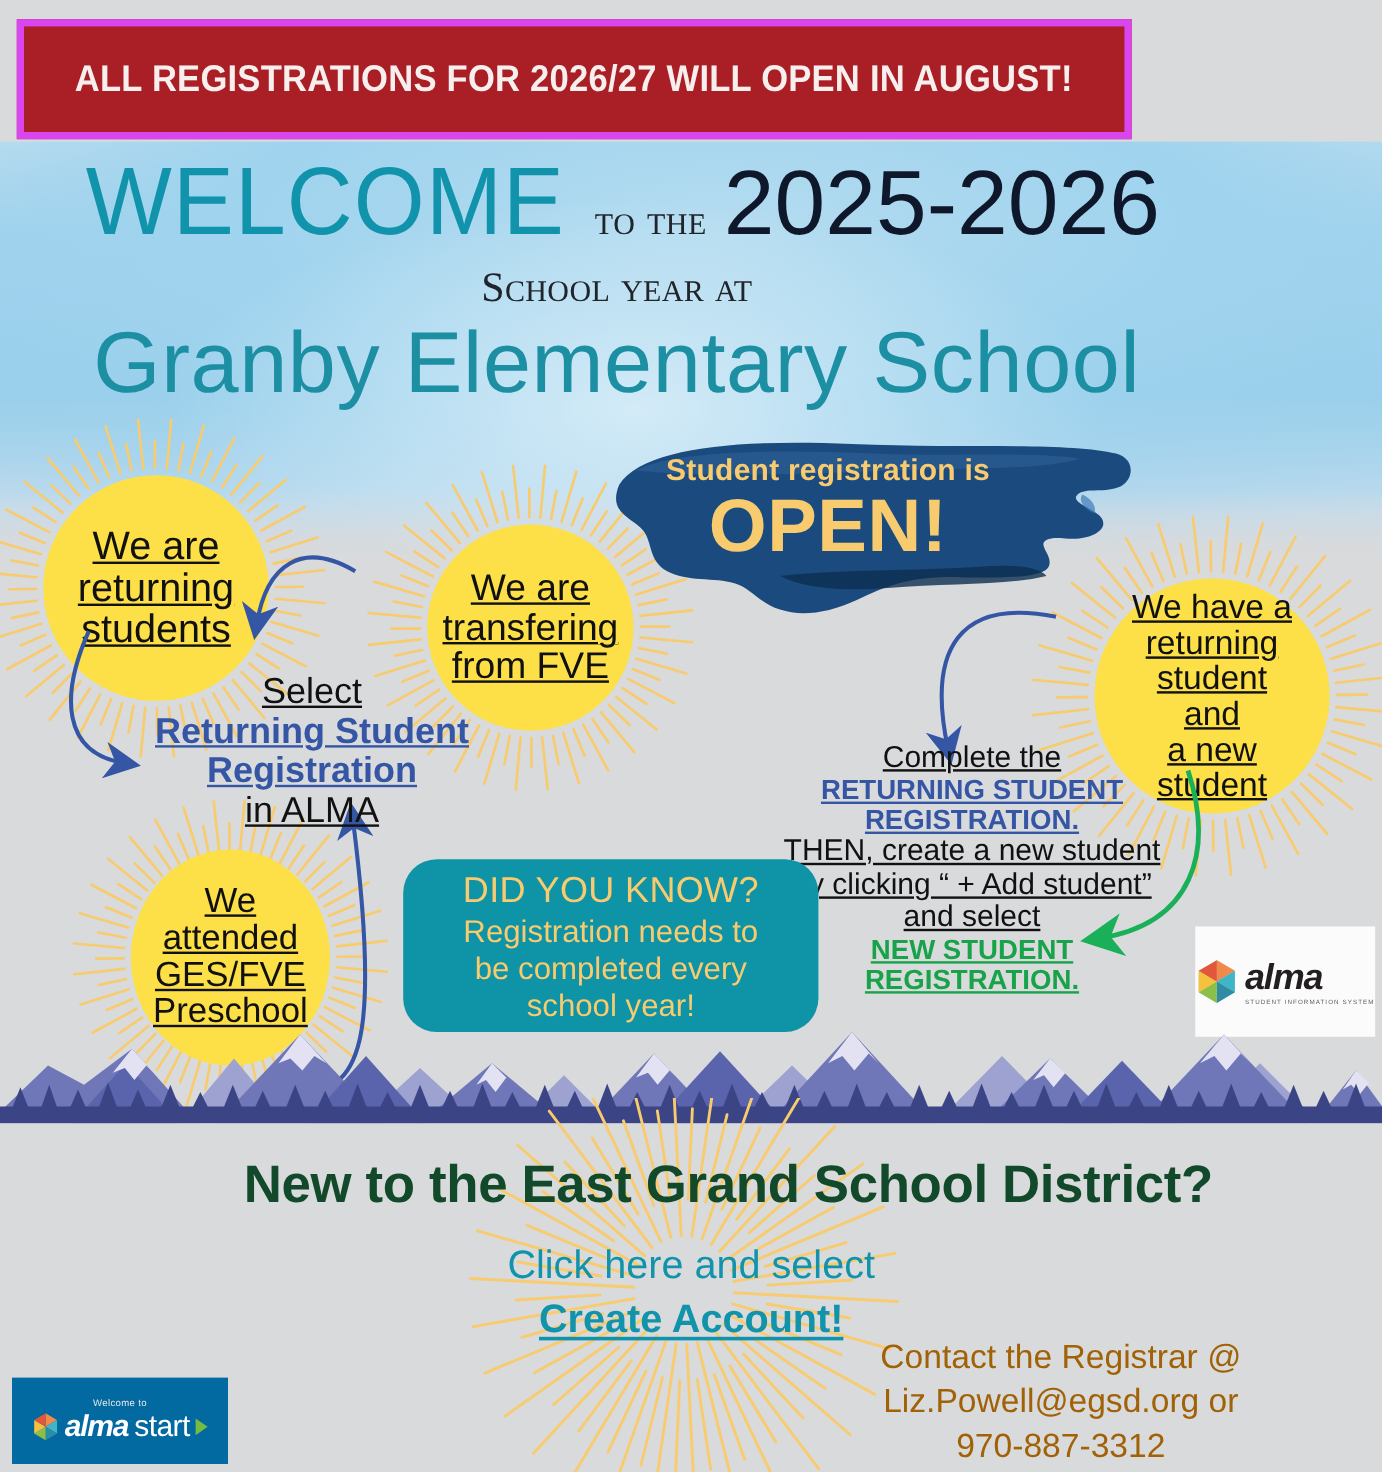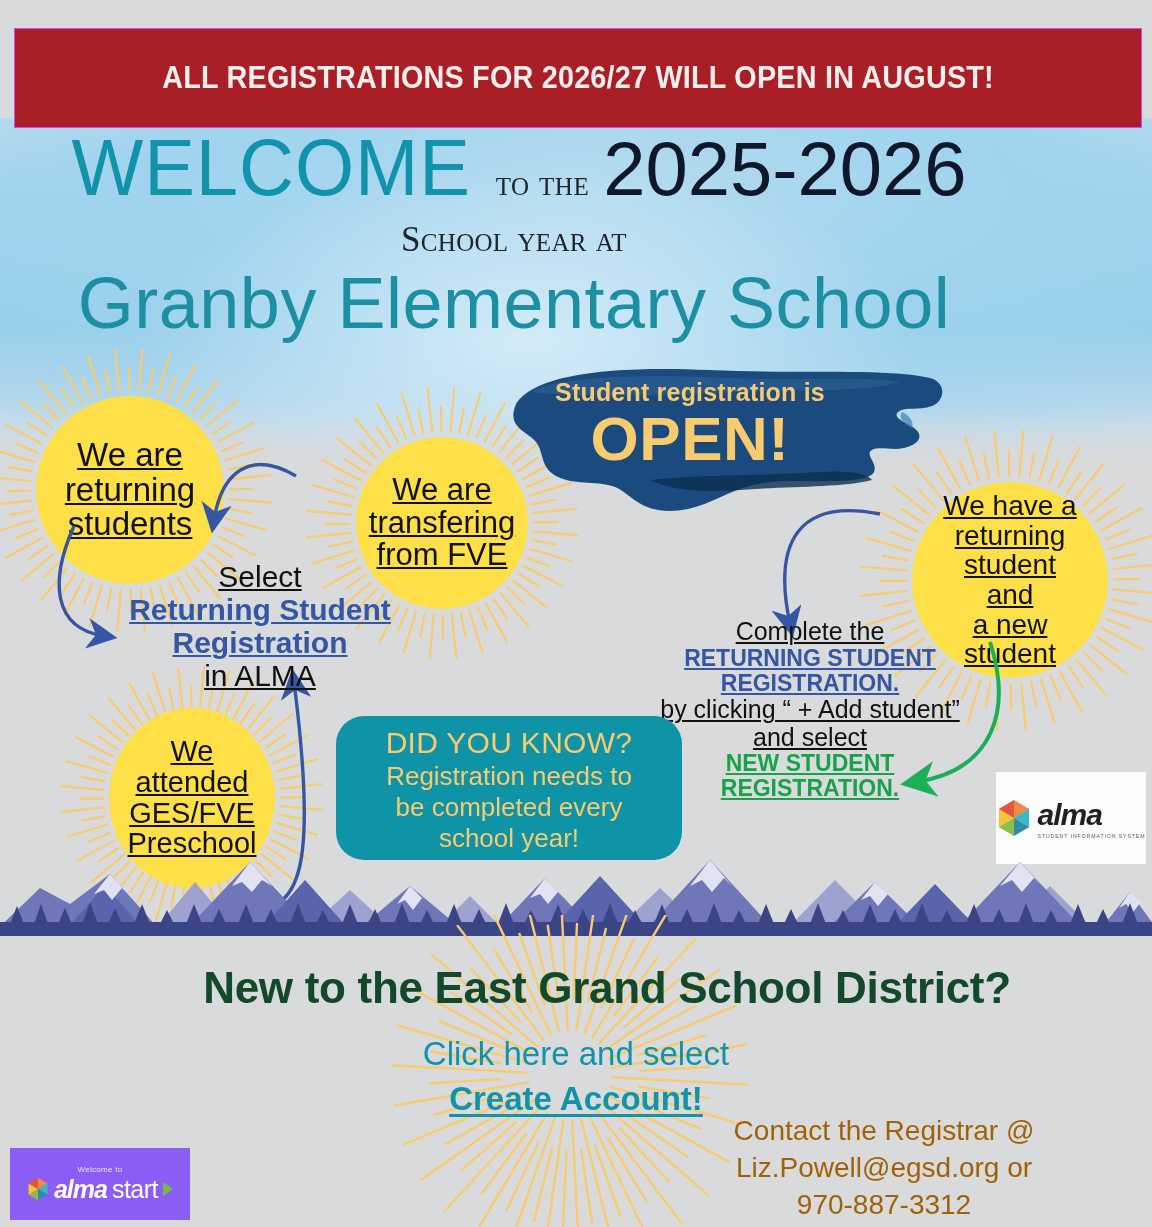--- a/index.html
+++ b/index.html
@@ -24,22 +24,22 @@
       radial-gradient(ellipse 900px 300px at 52% 20%, #b4dcf0 0%, #9fd3ee 45%, rgba(159,211,238,0) 100%),
       linear-gradient(to bottom, #cfe4ef 0%, #9fd1ec 22%, #95cdea 58%, #c3dced 86%, #d9dadb 100%);
   }
   .sky:after{
     content:"";position:absolute;left:0;bottom:0;width:100%;height:70px;
     background:linear-gradient(to bottom, rgba(217,218,219,0) 0%, #d9dadb 88%);
   }
 
   
   .red-banner {
-    position: absolute; left: 14px; top: 28px; width: 1128px; height: 100px;
-    background: #a91f25; border: 1px solid #d946ef;
+    position: absolute; left: 14px; top: 16px; width: 929px; height: 100px;
+    background: #a91f25; border: 6px solid #d946ef;
     display: flex; align-items: center; justify-content: center;
   }
   .red-banner span {
     color: #f7eeee; font-size: 31px; font-weight: 700; letter-spacing: .2px;
     font-family: "Liberation Sans Narrow", "Liberation Sans", sans-serif;
     transform: scaleX(0.93); white-space: nowrap;
   }
 
   
   .headline { position:absolute; left:0; top:128px; width:1028px; text-align:center; }
@@ -141,21 +141,21 @@
   }
   .contact {
     position:absolute; right:58px; top:1113px; width:420px; text-align:center;
     font-size:28px; color:#a16207; line-height:1.32;
   }
   .contact div { white-space:nowrap; }
 
   
   .alma-start {
     position:absolute; left:10px; top:1148px; width:180px; height:72px;
-    background:#8b5cf6; display:flex; flex-direction:column;
+    background:#0369a1; display:flex; flex-direction:column;
     align-items:center; justify-content:center;
   }
   .alma-start .welc { font-size:8px; color:#e8e8e8; letter-spacing:.3px; margin-bottom:1px; }
   .alma-start .row { display:flex; align-items:center; gap:5px; }
   .alma-start .aw { font-size:25px; font-weight:700; font-style:italic; color:#ffffff; letter-spacing:-1px; }
   .alma-start .sw { font-size:25px; color:#ffffff; letter-spacing:-.5px; }
   .alma-start .tri {
     width:0;height:0;border-left:10px solid #76bc43;
     border-top:7px solid transparent;border-bottom:7px solid transparent;
   }
@@ -546,20 +546,21 @@
     <div class="blk u">Select</div>
     <div class="blue u">Returning Student</div>
     <div class="blue u">Registration</div>
     <div class="blk u">in ALMA</div>
   </div>
 
   <div class="flow" id="flow-right">
     <div class="blk u big">Complete the</div>
     <div class="blue u">RETURNING STUDENT</div>
     <div class="blue u">REGISTRATION.</div>
+    <div class="blk u big">THEN, create a new student</div>
     <div class="blk u big">by clicking “ + Add student”</div>
     <div class="blk u big">and select</div>
     <div class="green u">NEW STUDENT</div>
     <div class="green u">REGISTRATION.</div>
   </div>
 
   <div class="dyk">
     <div class="t">DID YOU KNOW?</div>
     <div class="b">Registration needs to</div>
     <div class="b">be completed every</div>

